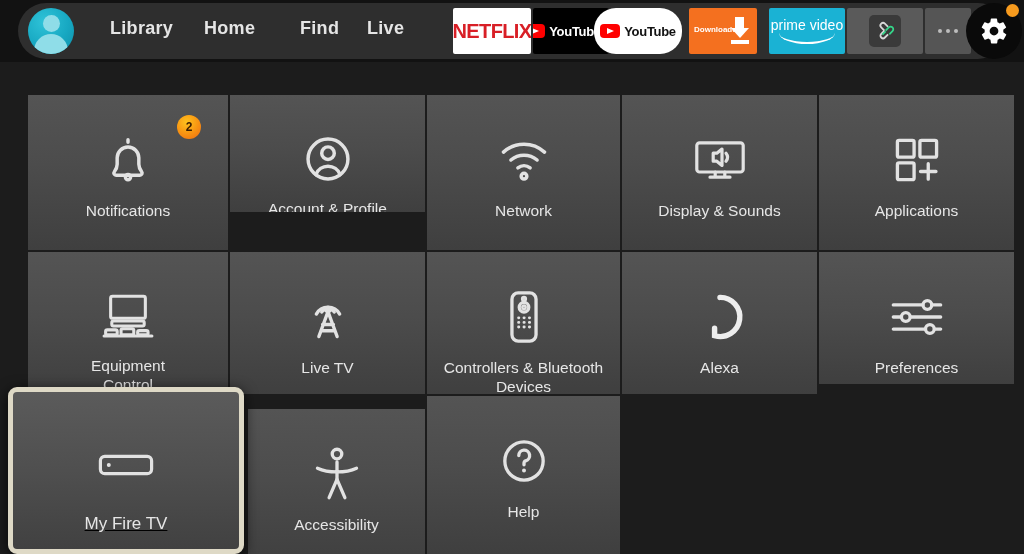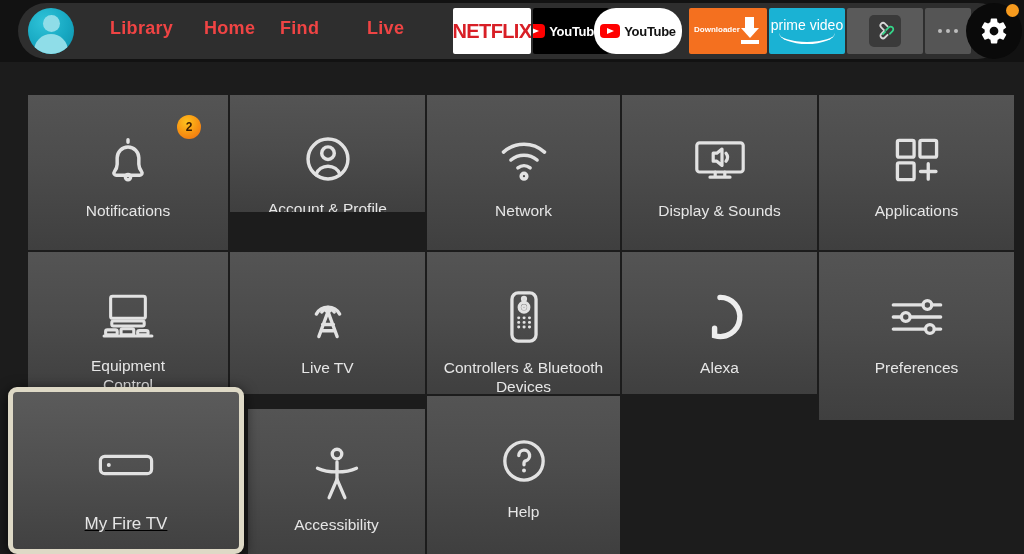--- a/index.html
+++ b/index.html
@@ -42,21 +42,21 @@
     background: #8fdde8;
   }
   #avatar-body {
     position: absolute; left: 50%; top: 56%;
     width: 34px; height: 30px; margin-left: -17px;
     border-radius: 17px 17px 0 0;
     background: #8fdde8;
   }
   .nav-link {
     position: absolute; top: 18px;
-    color: #ef4444;
+    color: #e5e5e5;
     font-size: 18px;
     font-weight: bold;
     letter-spacing: .3px;
     white-space: nowrap;
   }
 
   .app-tile {
     position: absolute; top: 8px;
     height: 46px;
     border-radius: 2px;
@@ -189,40 +189,40 @@
     <div id="topbar-inner"></div>
 
     <div id="avatar-wrap">
       <div id="avatar-head"></div>
       <div id="avatar-body"></div>
     </div>
 
     <div id="nav-links">
         <div class="nav-link" style="left: 110px;">Library</div>
         <div class="nav-link" style="left: 204px;">Home</div>
-        <div class="nav-link" style="left: 280px;">Find</div>
+        <div class="nav-link" style="left: 300px;">Find</div>
         <div class="nav-link" style="left: 367px;">Live</div>
       </div>
     <div id="app-tiles">
         <div class="app-tile app-netflix" style="left: 453px; width: 78px;">
           <span class="logo">NETFLIX</span>
         </div>
         <div class="app-tile app-ytv" style="left: 533px; width: 76px;">
           <div class="yt-row">
         <div class="yt-play"></div>
         <span class="yt-word">YouTubeTV</span>
           </div>
         </div>
         <div class="app-tile app-yt" style="left: 594px; width: 88px; border-radius: 22px;">
           <div class="yt-row">
         <div class="yt-play"></div>
         <span class="yt-word">YouTube</span>
           </div>
         </div>
-        <div class="app-tile app-downloader" style="left: 689px; width: 78px; justify-content: center;">
+        <div class="app-tile app-downloader" style="left: 689px; width: 68px; justify-content: center;">
           <div class="dl-inner">
         <span class="dl-word">Downloader</span>
         <div class="dl-arrow">
           <div class="dl-shaft"></div>
               <div class="dl-head"></div>
               <div class="dl-base"></div>
         </div>
           </div>
         </div>
         <div class="app-tile app-prime" style="left: 769px; width: 76px;">
@@ -356,21 +356,21 @@
 Devices</div>
       </div>
       <div class="tile" style="left: 622px; top: 190px; width: 195px; height: 142px;">
         <div class="icon">
           <svg width="50" height="50" viewBox="0 0 24 24">
       <path fill="none" stroke="#ededed" stroke-width="2.6" stroke-linecap="round" d="M12 2.6a9.4 9.4 0 1 1-2.6 18.4v-3.6"></path>
           </svg>
         </div>
         <div class="label">Alexa</div>
       </div>
-      <div class="tile" style="left: 819px; top: 190px; width: 195px; height: 168px;">
+      <div class="tile" style="left: 819px; top: 190px; width: 195px; height: 132px;">
         <div class="icon">
           <svg width="54" height="44" viewBox="0 0 26 20">
       <path fill="none" stroke="#e2e2e2" stroke-width="1.6" stroke-linecap="round" stroke-linejoin="round" d="M1.6 4.2h14.2M20.2 4.2h4.2M1.6 10h3.8M9.8 10h14.6M1.6 15.8h15.4M21.4 15.8h3"></path>
       <circle fill="none" stroke="#e2e2e2" stroke-width="1.6" stroke-linecap="round" stroke-linejoin="round" cx="18" cy="4.2" r="2.1"></circle>
       <circle fill="none" stroke="#e2e2e2" stroke-width="1.6" stroke-linecap="round" stroke-linejoin="round" cx="7.6" cy="10" r="2.1"></circle>
       <circle fill="none" stroke="#e2e2e2" stroke-width="1.6" stroke-linecap="round" stroke-linejoin="round" cx="19.2" cy="15.8" r="2.1"></circle>
           </svg>
         </div>
         <div class="label">Preferences</div>
       </div>

